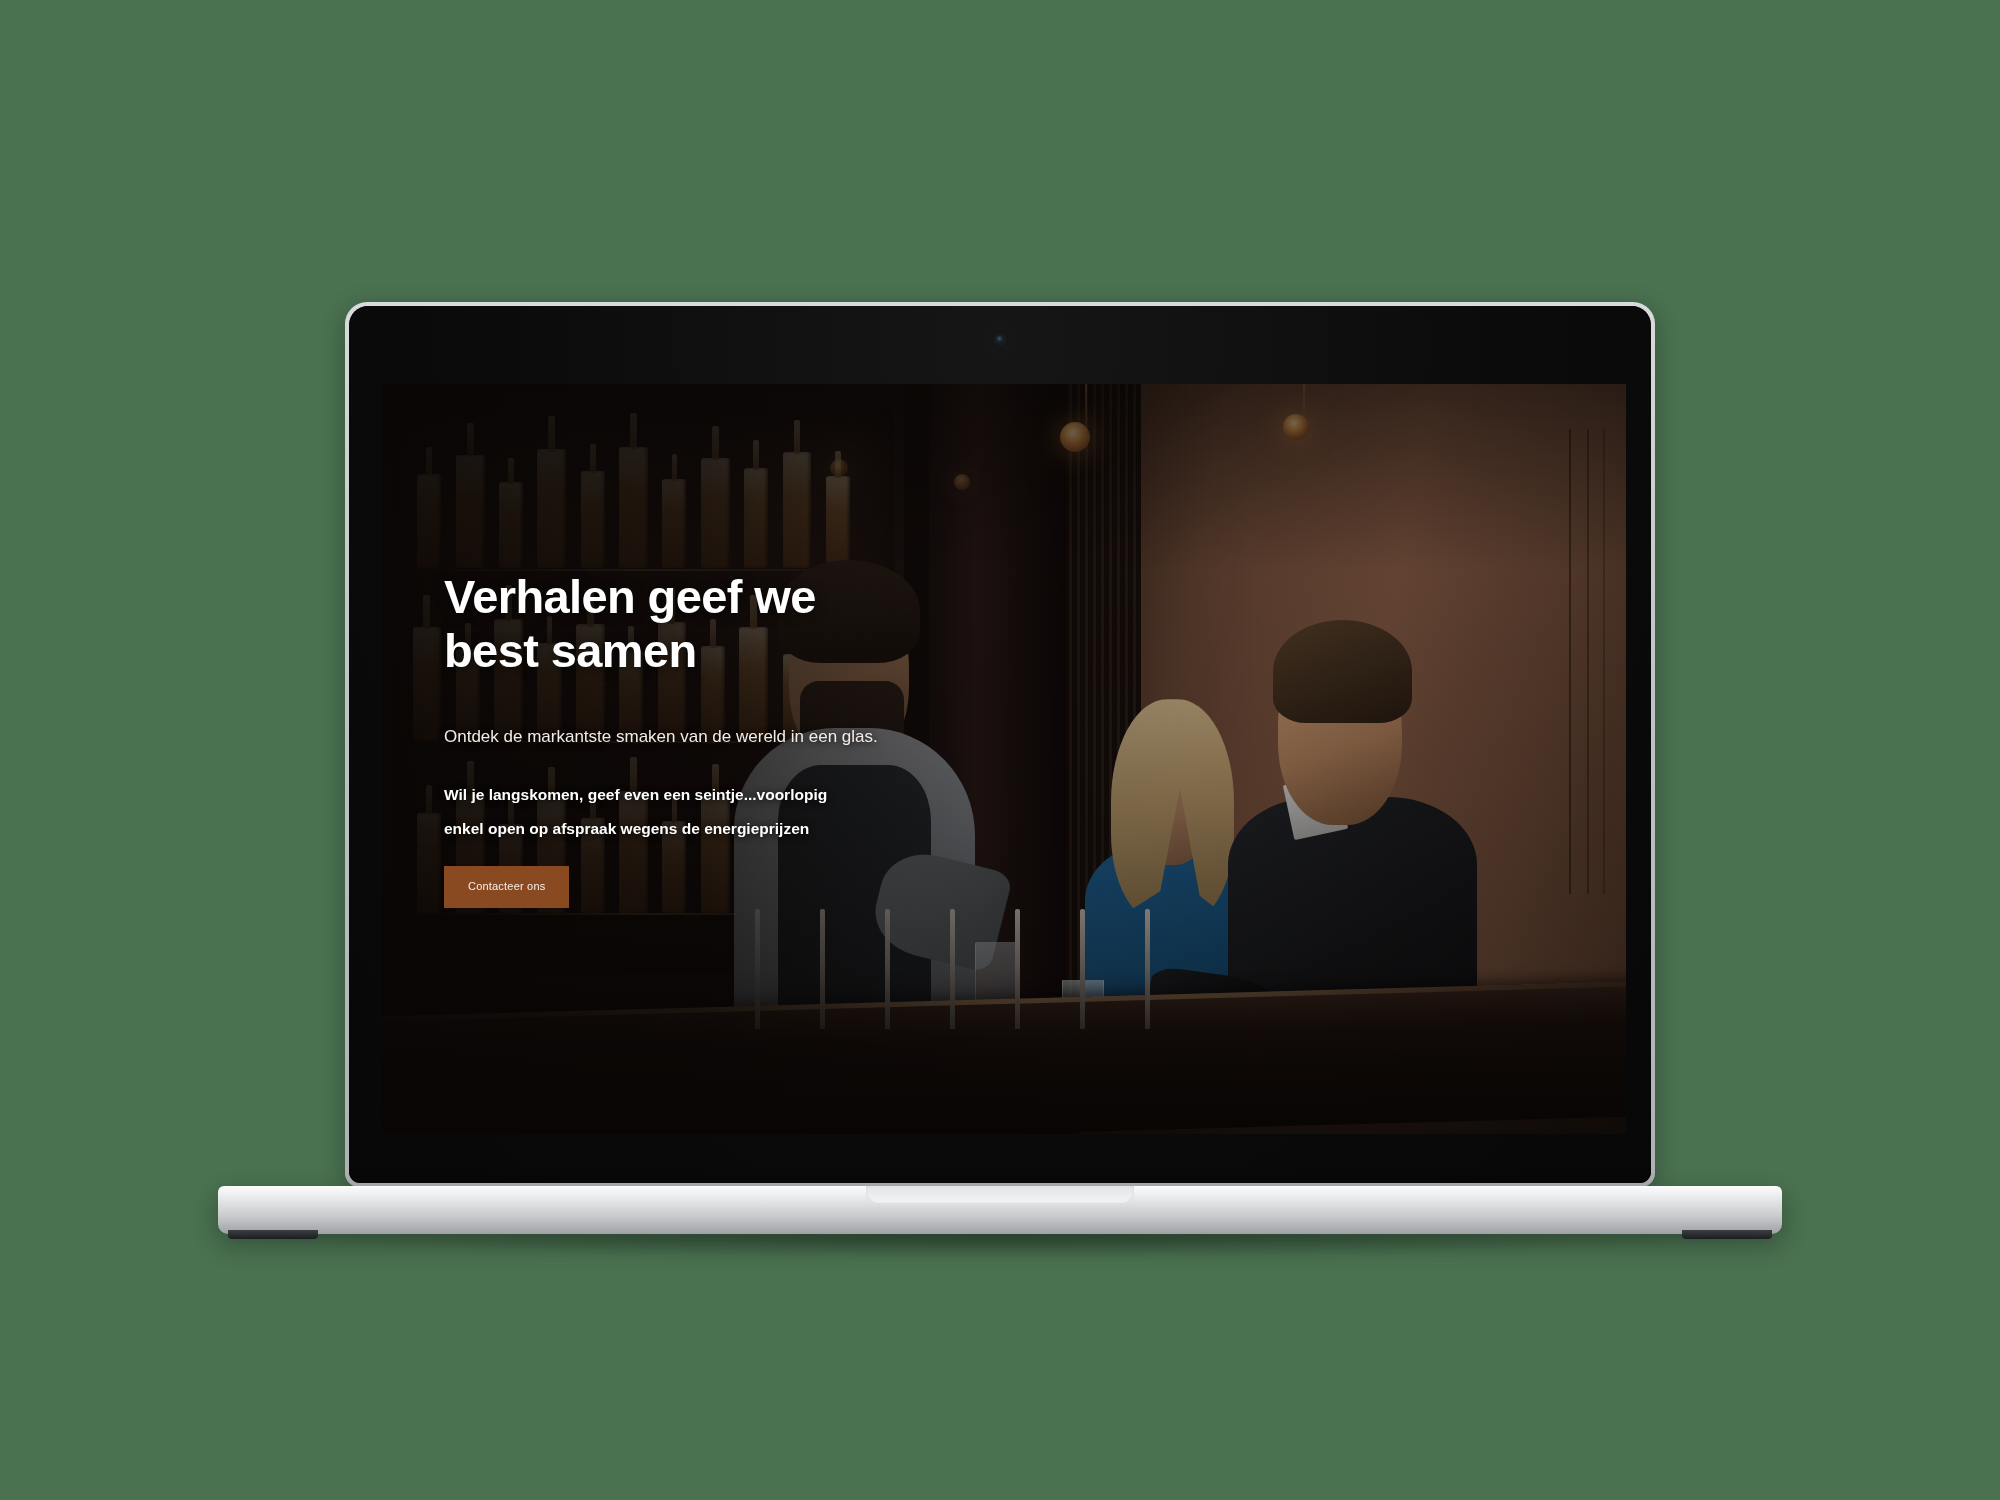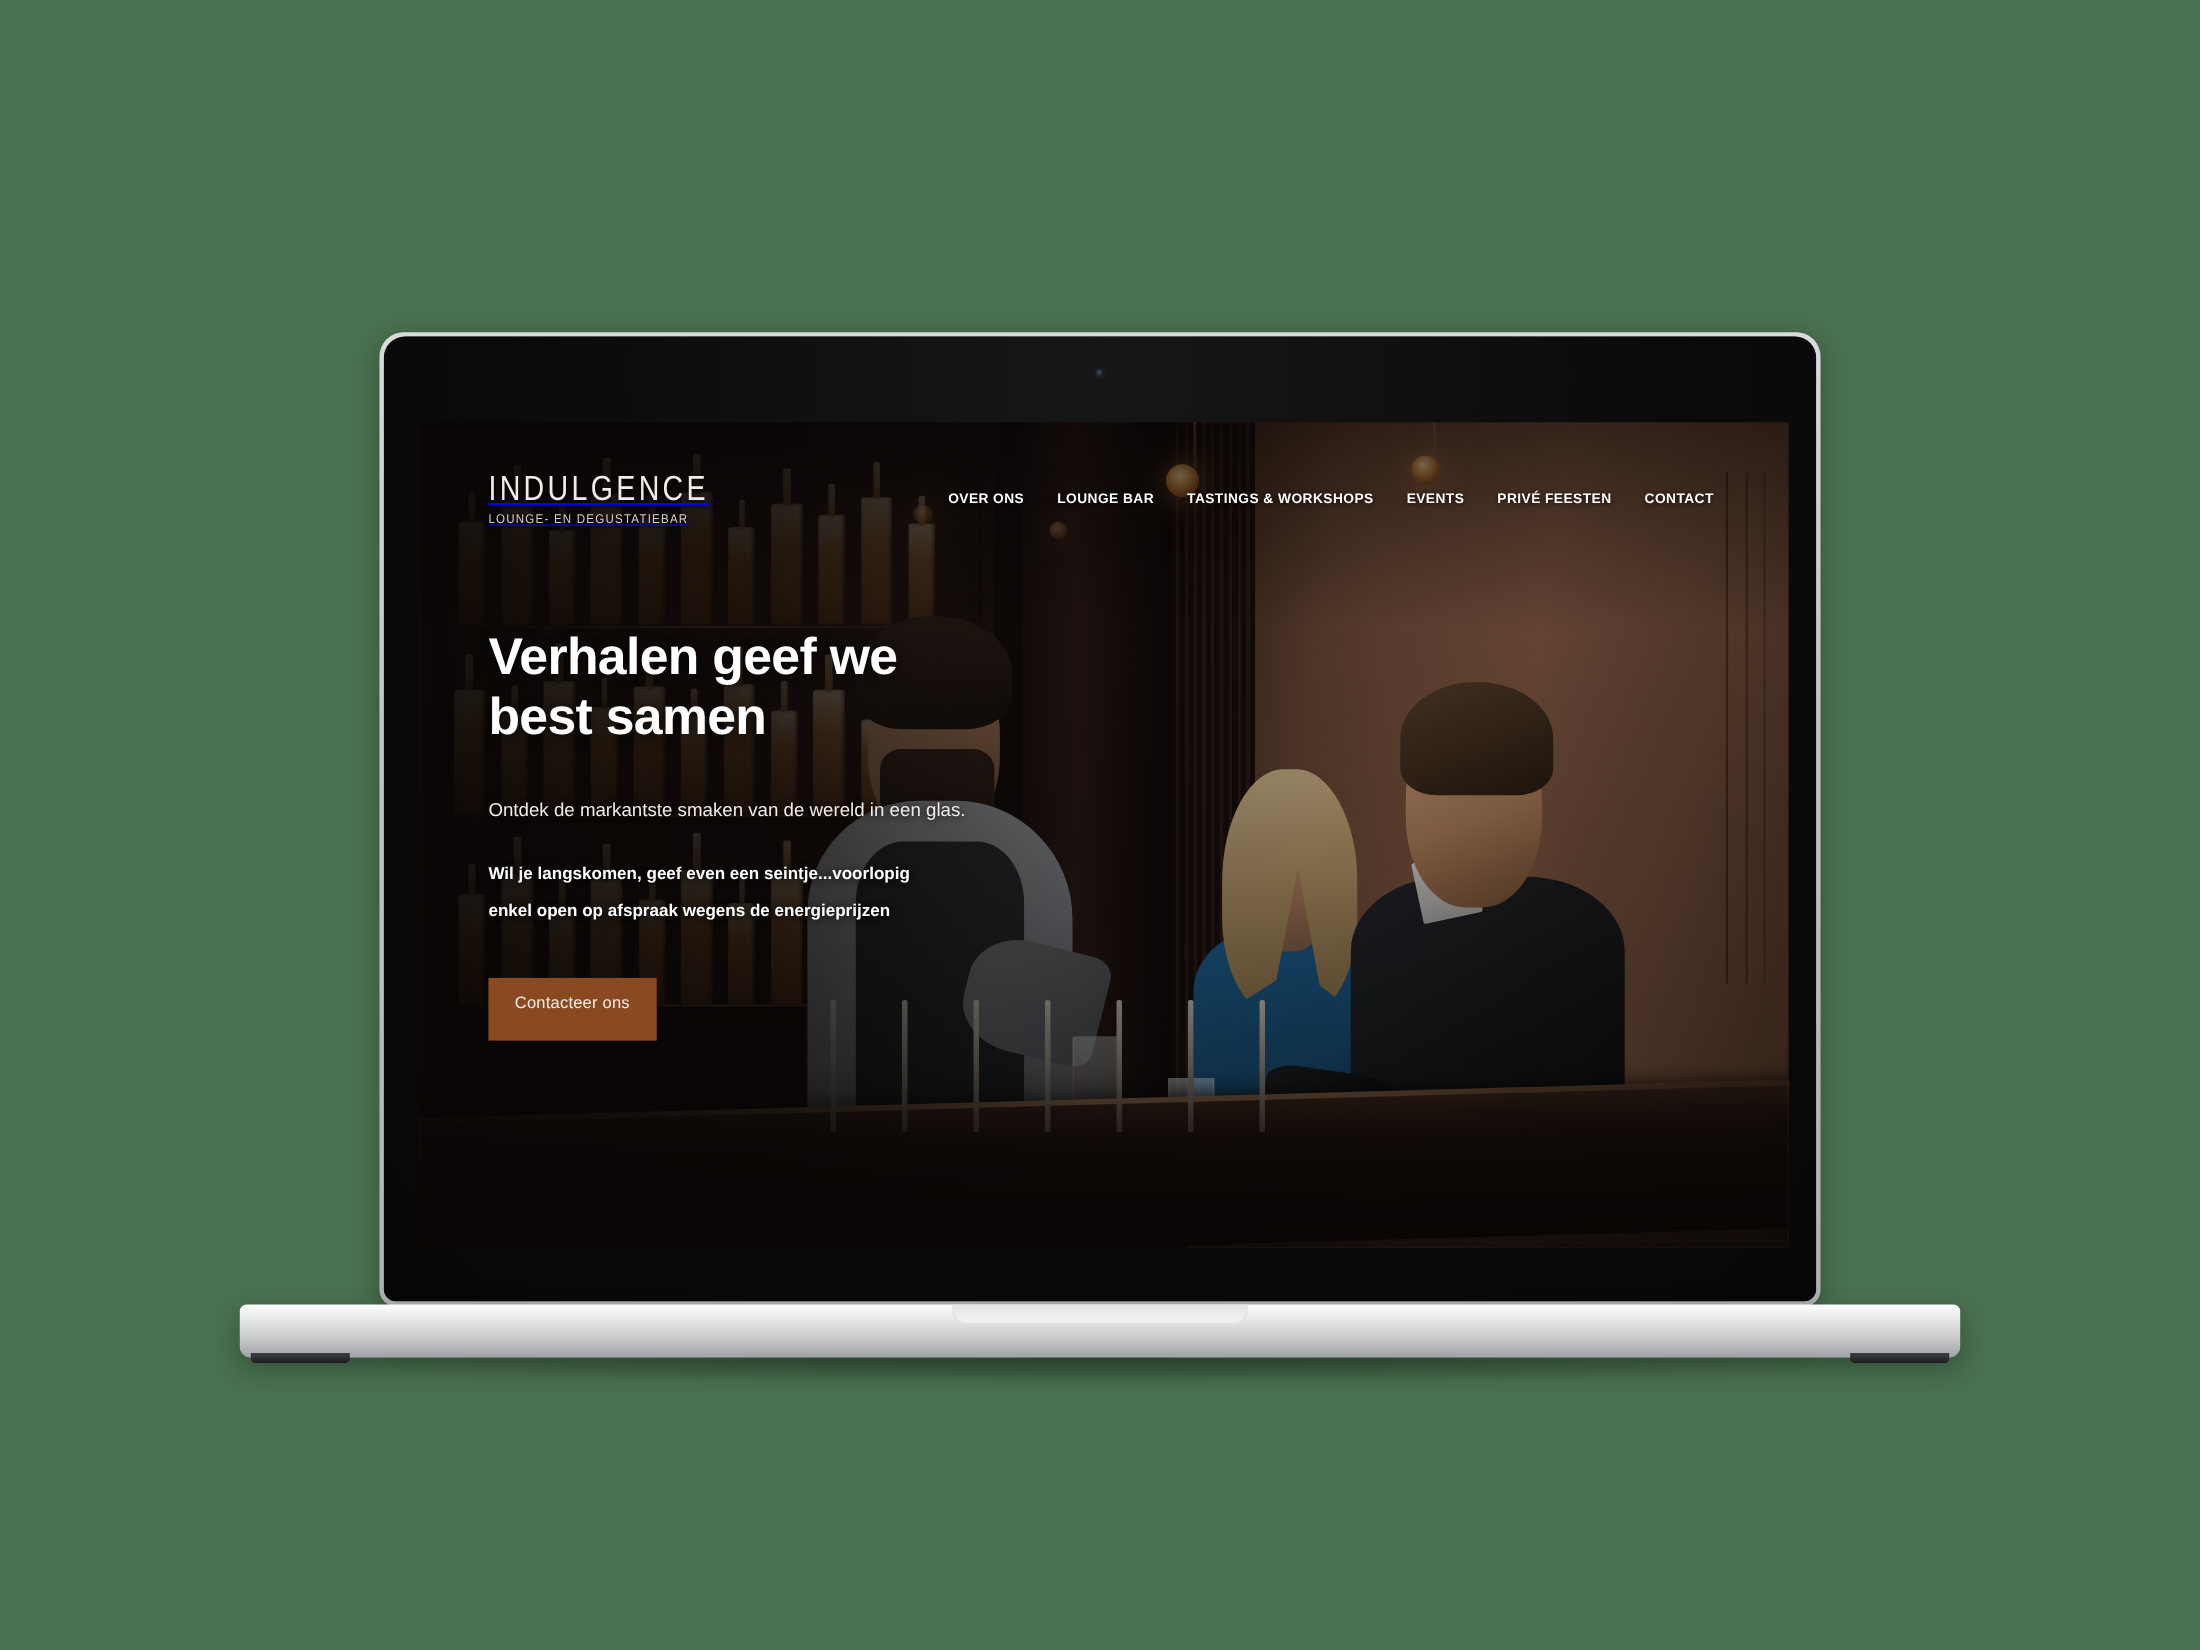--- a/index.html
+++ b/index.html
@@ -274,24 +274,24 @@
   .hero-line{
     font-size:17px; line-height:2.15; color:#f2ece8; font-weight:400;
     text-shadow:0 1px 7px rgba(0,0,0,.85);
   }
   .hero-note{ margin-top:22px; }
   .hero-note-line{
     font-size:15.5px; line-height:2.2; color:#ffffff; font-weight:700;
     text-shadow:0 1px 7px rgba(0,0,0,.85);
   }
   .cta{
-    display:inline-block; margin-top:43px;
-    padding:14px 24px 26px 24px;
+    display:inline-block; margin-top:20px;
+    padding:14px 24px 16px 24px;
     background:#8a4a21; color:#f6efe9;
-    font-size:15px; font-weight:400; letter-spacing:.2px;
+    font-size:11px; font-weight:400; letter-spacing:.2px;
     border:none; cursor:pointer;
     text-decoration:none;
   }
 
   
   .base{
     position:absolute; left:218px; top:1186px;
     width:1564px; height:48px;
     border-radius:6px 6px 10px 10px;
     background:linear-gradient(180deg,#fdfdfd 0%,#e6e7e9 28%,#c9cbcd 62%,#9fa2a5 100%);
@@ -423,34 +423,20 @@
               <div class="tap" style="left:18%"></div>
               <div class="tap" style="left:27%"></div>
               <div class="tap" style="left:36%"></div>
               <div class="tap" style="left:45%"></div>
               <div class="tap" style="left:54%"></div>
             </div>
 
             <div class="scene-shade"></div>
           </div>
 
-          <header class="site-header">
-            <a class="logo" href="#">
-              <span class="logo-name">INDULGENCE</span>
-              <span class="logo-sub">LOUNGE- EN DEGUSTATIEBAR</span>
-            </a>
-            <nav class="nav">
-              <a class="nav-item" href="#">OVER ONS</a>
-              <a class="nav-item" href="#">LOUNGE BAR</a>
-              <a class="nav-item" href="#">TASTINGS &amp; WORKSHOPS</a>
-              <a class="nav-item" href="#">EVENTS</a>
-              <a class="nav-item" href="#">PRIVÉ FEESTEN</a>
-              <a class="nav-item" href="#">CONTACT</a>
-            </nav>
-          </header>
 
           <div class="hero-content">
             <h1 class="hero-title">Verhalen geef we
 best samen</h1>
 
             <div class="hero-lines">
               <p class="hero-line">Ontdek de markantste smaken van de wereld in een glas.</p>
             </div>
 
             <div class="hero-note">

